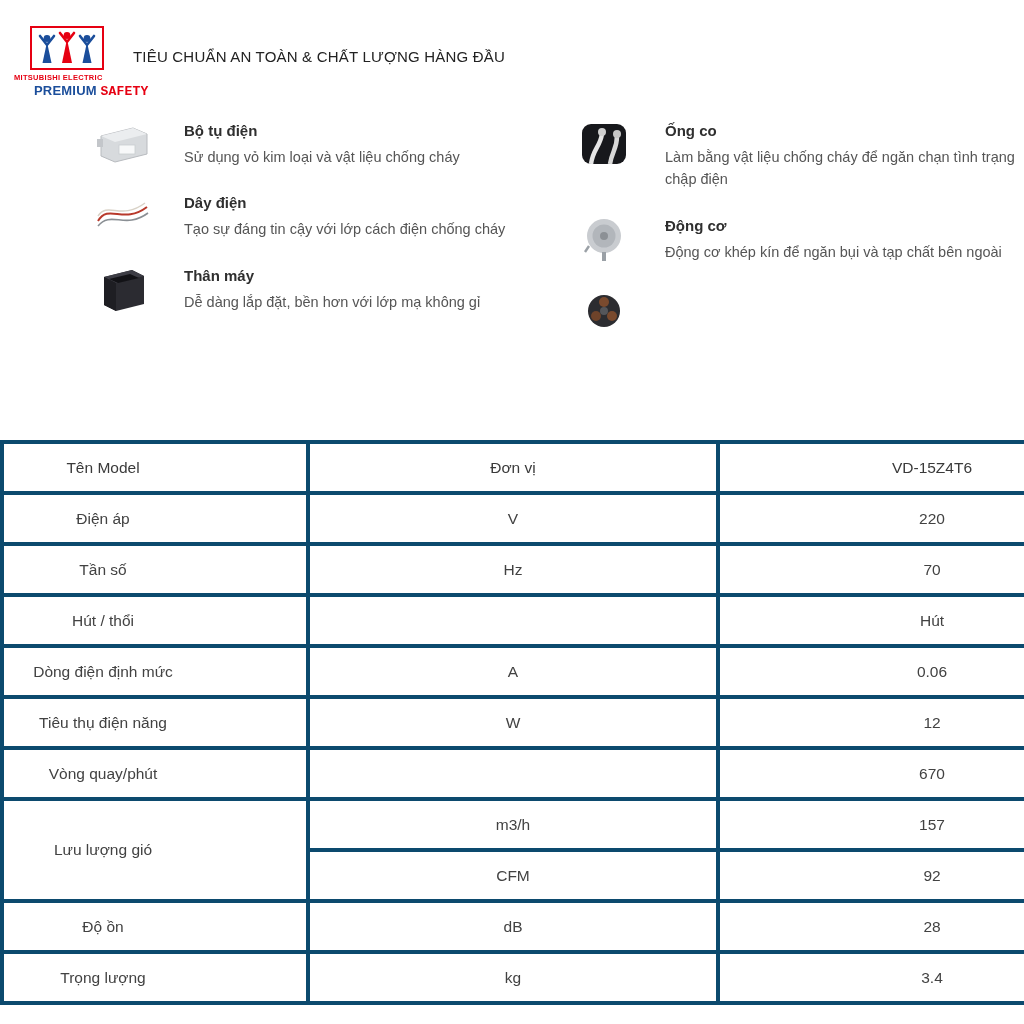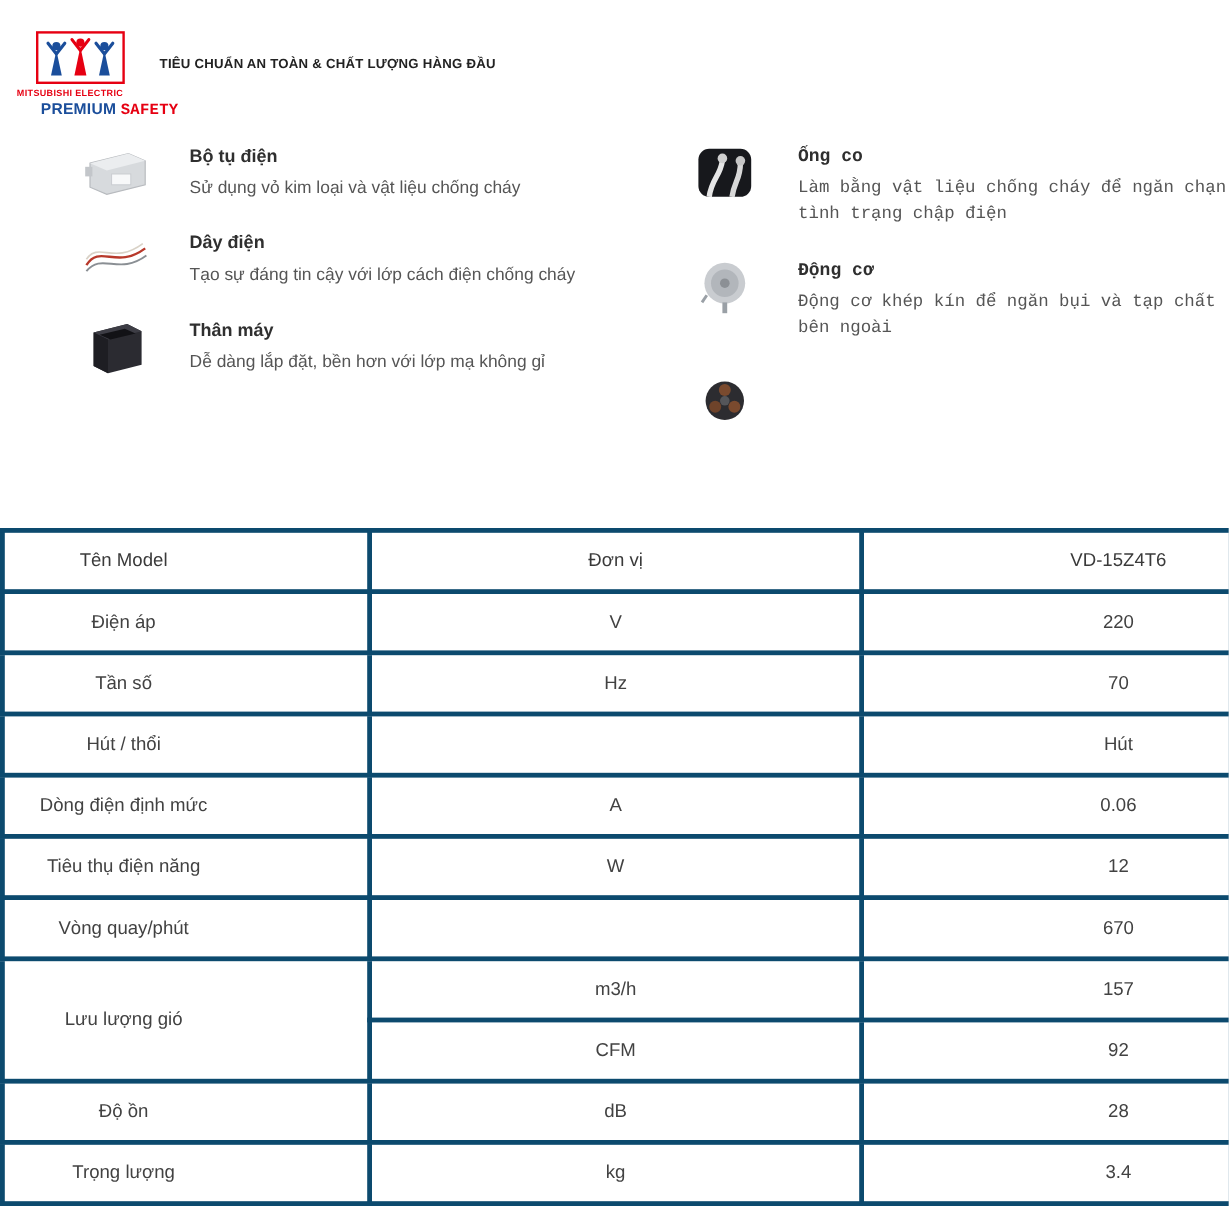--- a/index.html
+++ b/index.html
@@ -10,28 +10,28 @@
   
   .logo { position:absolute; left:14px; top:26px; width:106px; text-align:left; }
   .logo-box { width:74px; height:44px; border:2px solid #e60012; margin:0 auto 3px auto;
               display:flex; align-items:center; justify-content:center; }
   .logo-brand { font-size:7.5px; font-weight:700; color:#e60012; letter-spacing:0.3px; white-space:nowrap; }
   .logo-premium { font-size:13px; font-weight:700; letter-spacing:0.2px; white-space:nowrap; margin-top:1px; }
   .logo-premium .blue { color:#1b4e9b;padding-left:20px; }
   .logo-premium .red { color:#e60012;font-family:Liberation Mono, monospace; }
 
   
-  .tagline { position:absolute; left:133px; top:48px; font-size:11px; font-weight:700;
+  .tagline { position:absolute; left:133px; top:48px; font-size:15px; font-weight:400;
              color:#222; letter-spacing:0.2px; }
 
   
   .features { position:absolute; left:0; top:120px; width:1024px; display:grid;
               grid-template-columns: 575px 449px; }
-  .fcol-left { padding-left:68px; }
-  .fcol-right { padding-left:0;font-family:Liberation Mono, monospace; }
+  .fcol-left { padding-left:68px;margin-left:26px; }
+  .fcol-right { padding-left:0; }
   .feature { display:flex; align-items:flex-start; margin-bottom:24px; }
   .feature-icon { width:58px; min-height:48px; flex:none; display:flex; align-items:center;
                   justify-content:center; margin-right:32px; }
   .feature-text { padding-top:2px; }
   .feature-title { font-size:15px; font-weight:700; color:#2f2f2f; margin-bottom:7px; }
   .feature-desc { font-size:14.5px; color:#555; line-height:1.55; max-width:360px; }
 
   
   .spec-table { position:absolute; left:0; top:440px; width:1024px; border-collapse:collapse;
                 table-layout:fixed; }

